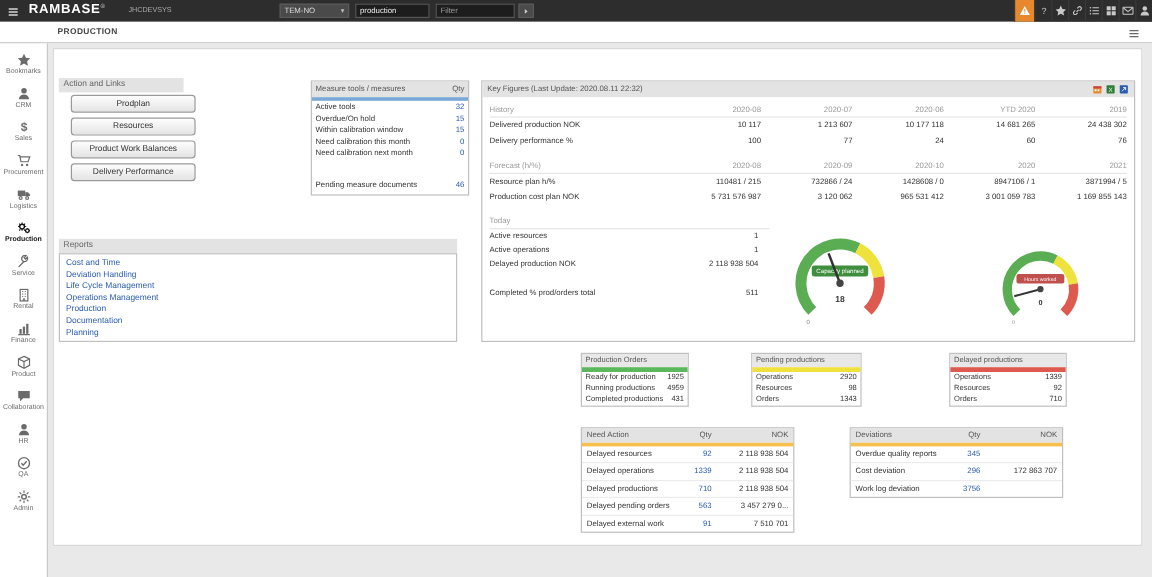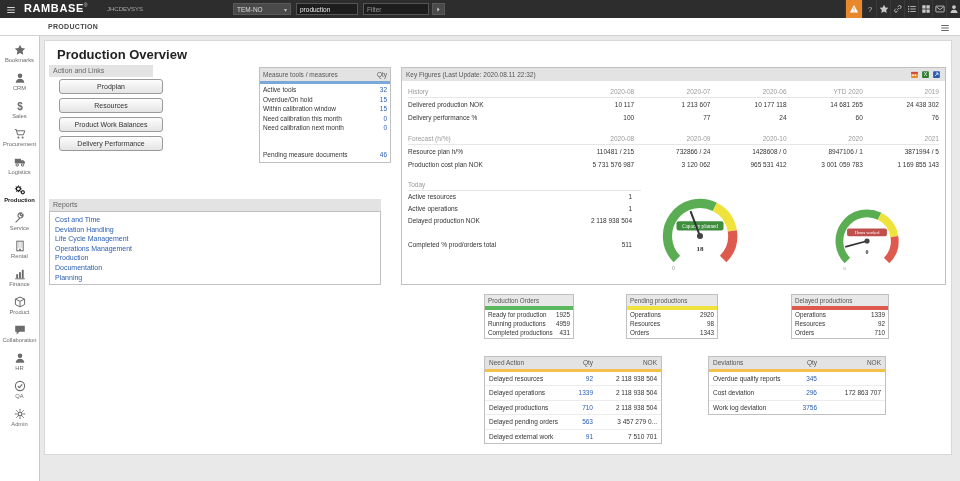--- a/index.html
+++ b/index.html
@@ -75,21 +75,21 @@
   #kf-history{margin-top:4px;}
   #kf-forecast{margin-top:8px;}
   .kf-row{display:grid;grid-template-columns:150px repeat(5,1fr);height:13px;line-height:13px;font-size:6.5px;}
   .kf-head{color:#9a9a9a;border-bottom:1px solid #e6e6e6;}
   .kf-col,.kf-val{text-align:right;}
   .kf-val,.kf-row-label{color:#333;}
   .kf-today{padding:0 6px;margin-top:8px;width:245px;}
   .kf-today-head{font-size:6.5px;color:#9a9a9a;height:12px;line-height:12px;border-bottom:1px solid #e6e6e6;}
   .today-row{display:flex;justify-content:space-between;width:224px;font-size:6.5px;line-height:12px;color:#333;}
   .today-row:last-child{margin-top:12px;}
-  .gauges{position:absolute;left:0;top:0;right:0;bottom:0;pointer-events:none;font-family:Liberation Serif, serif;}
+  .gauges{position:absolute;left:0;top:0;right:0;bottom:0;pointer-events:none;}
   .gauge{position:absolute;}
   .gauge svg{width:100%;height:100%;}
   .gauge:nth-child(1){left:252px;top:122px;width:92px;height:92px;}
   .gauge:nth-child(2){left:426px;top:134px;width:78px;height:78px;}
 
   
   .status-cards{position:absolute;left:0;top:253px;width:100%;height:50px;}
   .scard{position:absolute;top:0;background:#fff;border:1px solid #c0c0c0;}
   .scard:nth-child(1){left:439px;width:90px;}
   .scard:nth-child(2){left:581px;width:92px;}
@@ -345,21 +345,20 @@
             <circle cx="6" cy="6" r="1.9" fill="none" stroke="currentColor" stroke-width="1.2"></circle>
             <path d="M6 .8v2M6 9.2v2M.8 6h2M9.2 6h2M2.3 2.3 3.7 3.7M8.3 8.3l1.4 1.4M9.7 2.3 8.3 3.7M3.7 8.3 2.3 9.7" stroke="currentColor" stroke-width="1"></path>
           </svg>
         </span>
         <span>Admin</span>
       </div>
     </nav>
 
   <div class="main">
     <div class="card">
-      <h1 class="title">Production Overview</h1>
 
       <div class="sec-head actions-head">Action and Links</div>
       <div class="act-buttons">
           <button class="act-btn">Prodplan</button>
           <button class="act-btn">Resources</button>
           <button class="act-btn">Product Work Balances</button>
           <button class="act-btn">Delivery Performance</button>
         </div>
 
       <div class="sec-head reports-head">Reports</div>

